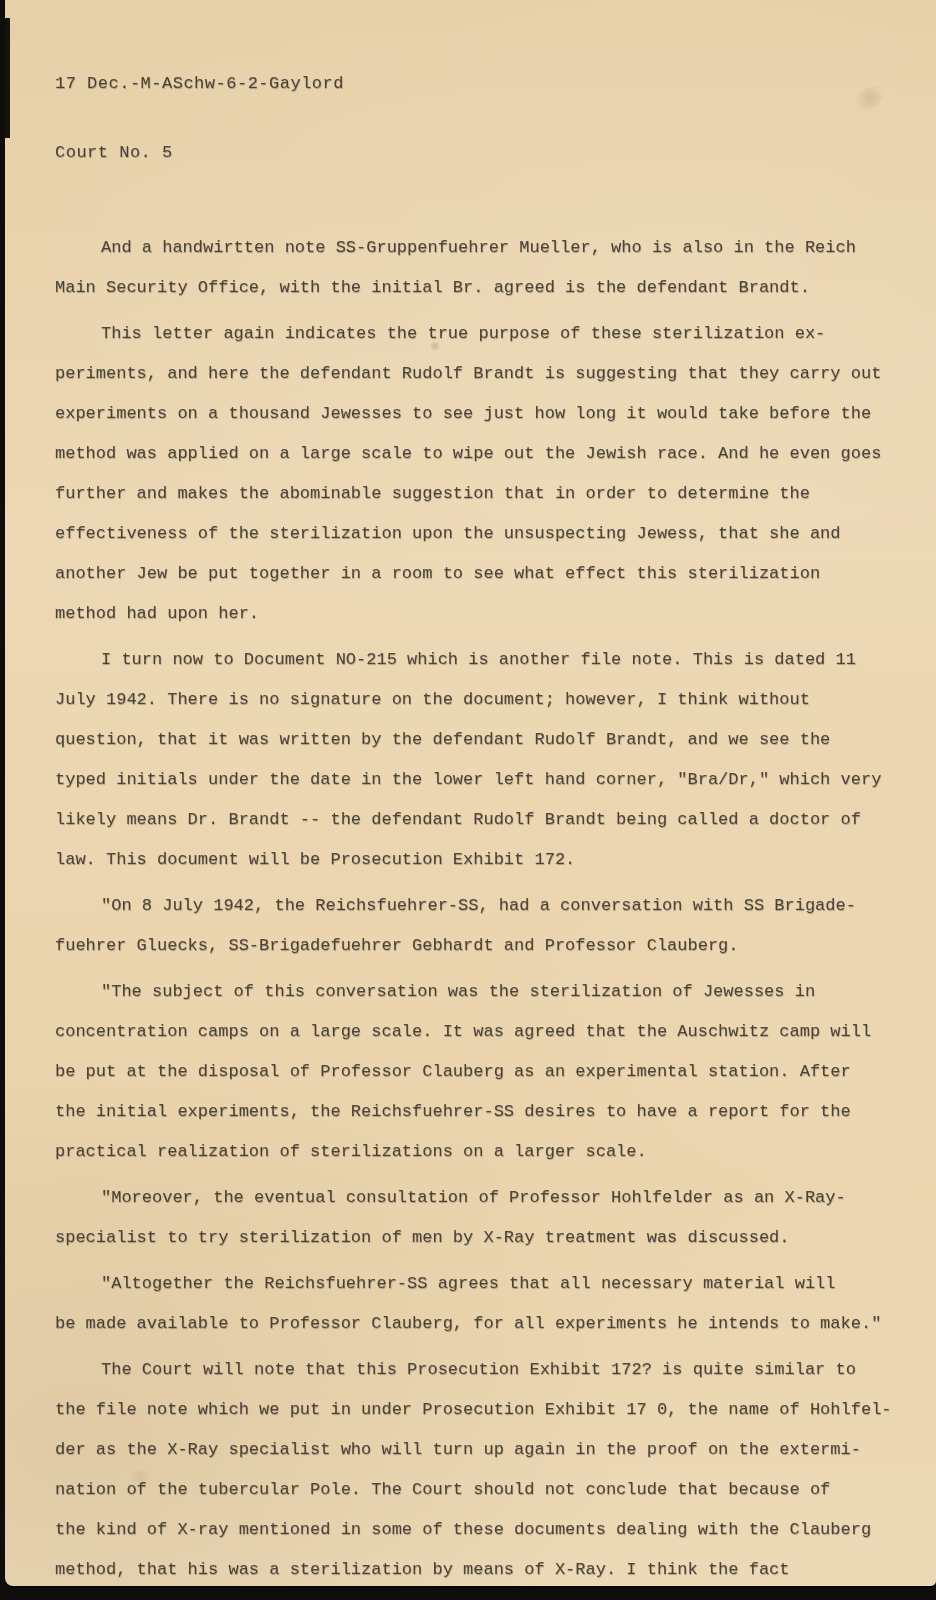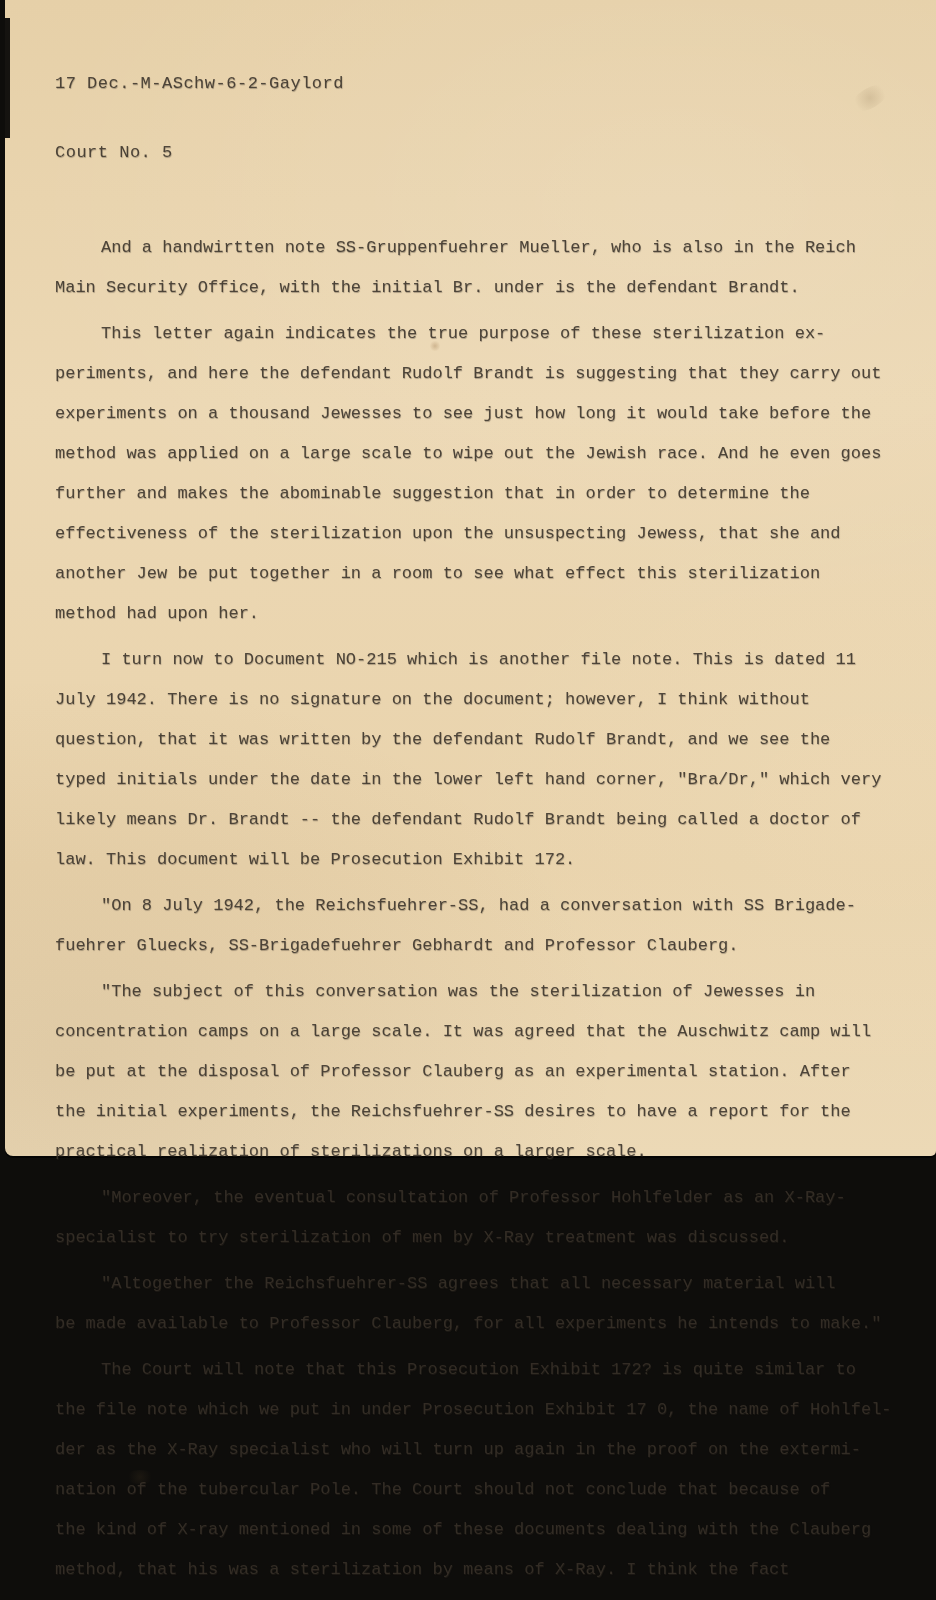--- a/index.html
+++ b/index.html
@@ -11,21 +11,21 @@
     height: 1600px;
     background: #0e0d0b;
     overflow: hidden;
     position: relative;
   }
   .paper {
     position: absolute;
     top: 0;
     left: 5px;
     width: 931px;
-    height: 1156px;
+    height: 1586px;
     background:
       radial-gradient(1100px 700px at 72% 18%, rgba(255,255,255,0.10), transparent 60%),
       radial-gradient(900px 650px at 8% 92%, rgba(120,90,50,0.10), transparent 60%),
       radial-gradient(700px 500px at 95% 70%, rgba(255,244,220,0.10), transparent 65%),
       linear-gradient(180deg, #e6d0a8 0%, #ecd8b4 35%, #e9d3ac 75%, #ecd9b6 100%);
     border-radius: 0 0 5px 8px;
     box-shadow: 0 2px 0 rgba(0,0,0,0.6);
   }
   .content {
     position: relative;
@@ -84,21 +84,21 @@
   <div class="stain stain-b"></div>
   <div class="stain stain-c"></div>
 
   <div class="content">
     <div class="doc-header">
       <div>17 Dec.-M-ASchw-6-2-Gaylord</div>
       <div>Court No. 5</div>
     </div>
 
     <p class="para">And a handwirtten note SS-Gruppenfuehrer Mueller, who is also in the Reich
-Main Security Office, with the initial Br. under is the defendant Brandt.</p>
+Main Security Office, with the initial Br. agreed is the defendant Brandt.</p>
     <p class="para">This letter again indicates the true purpose of these sterilization ex-
 periments, and here the defendant Rudolf Brandt is suggesting that they carry out
 experiments on a thousand Jewesses to see just how long it would take before the
 method was applied on a large scale to wipe out the Jewish race. And he even goes
 further and makes the abominable suggestion that in order to determine the
 effectiveness of the sterilization upon the unsuspecting Jewess, that she and
 another Jew be put together in a room to see what effect this sterilization
 method had upon her.</p>
     <p class="para">I turn now to Document NO-215 which is another file note. This is dated 11
 July 1942. There is no signature on the document; however, I think without

